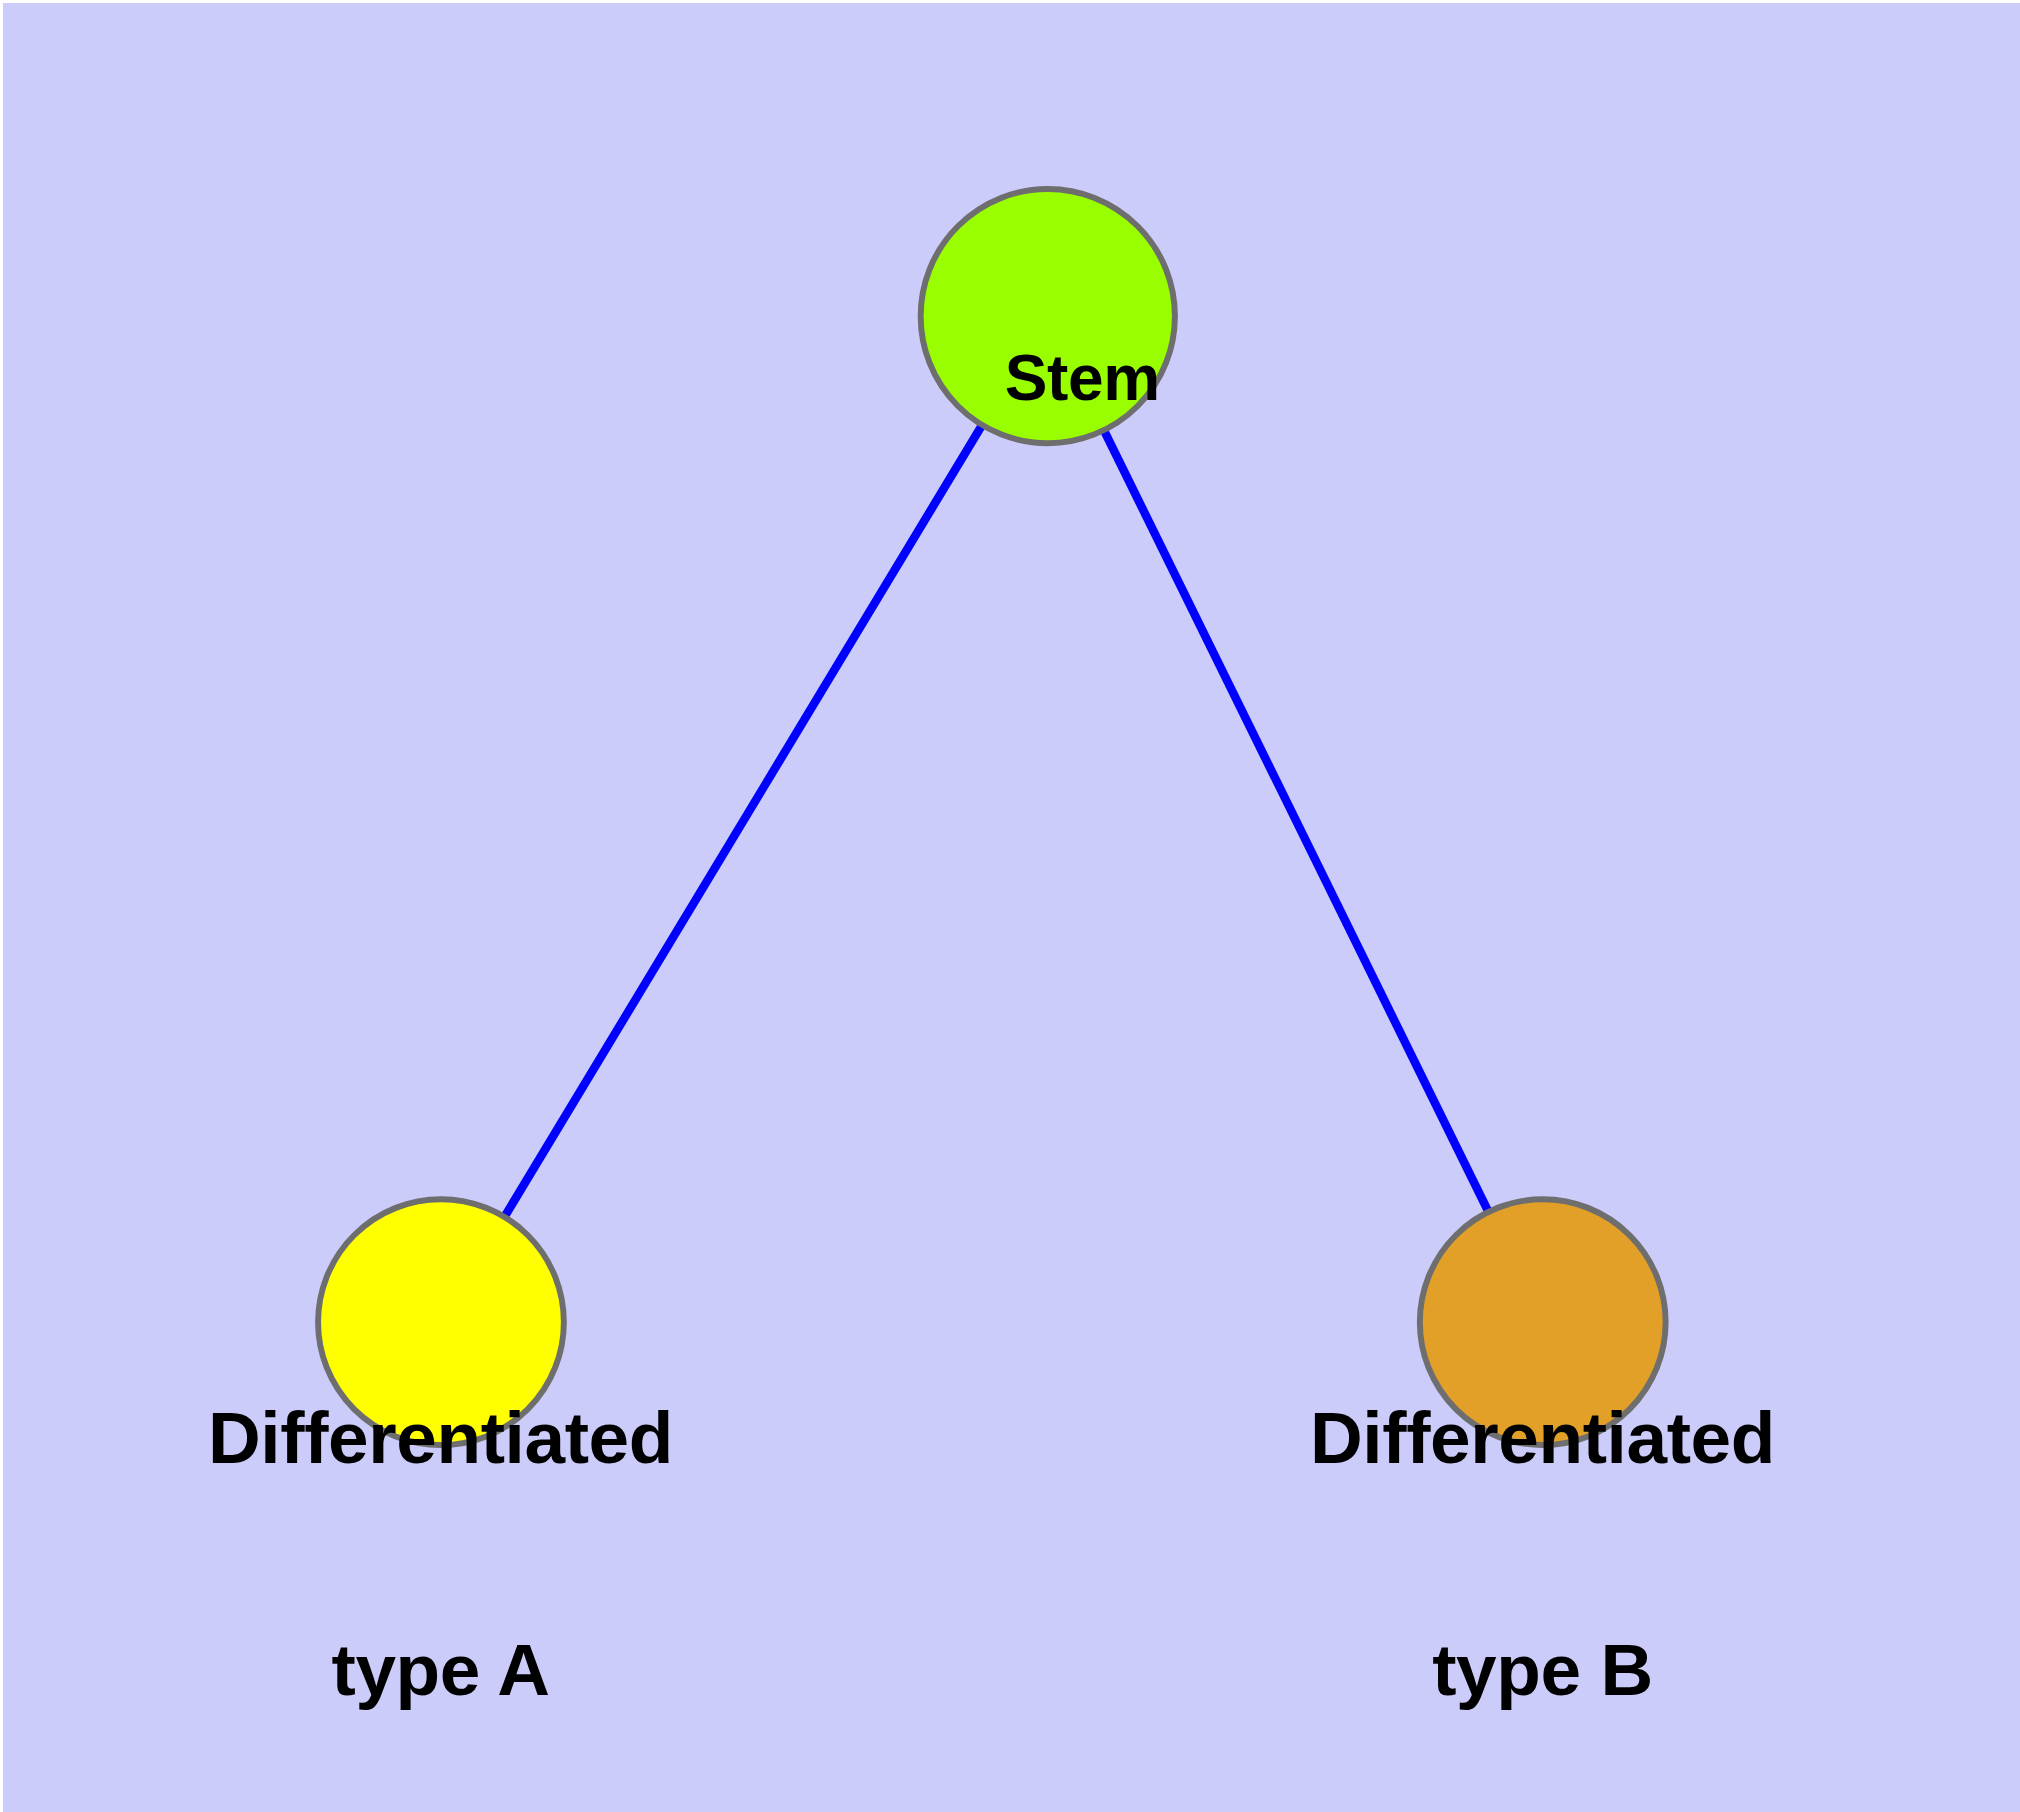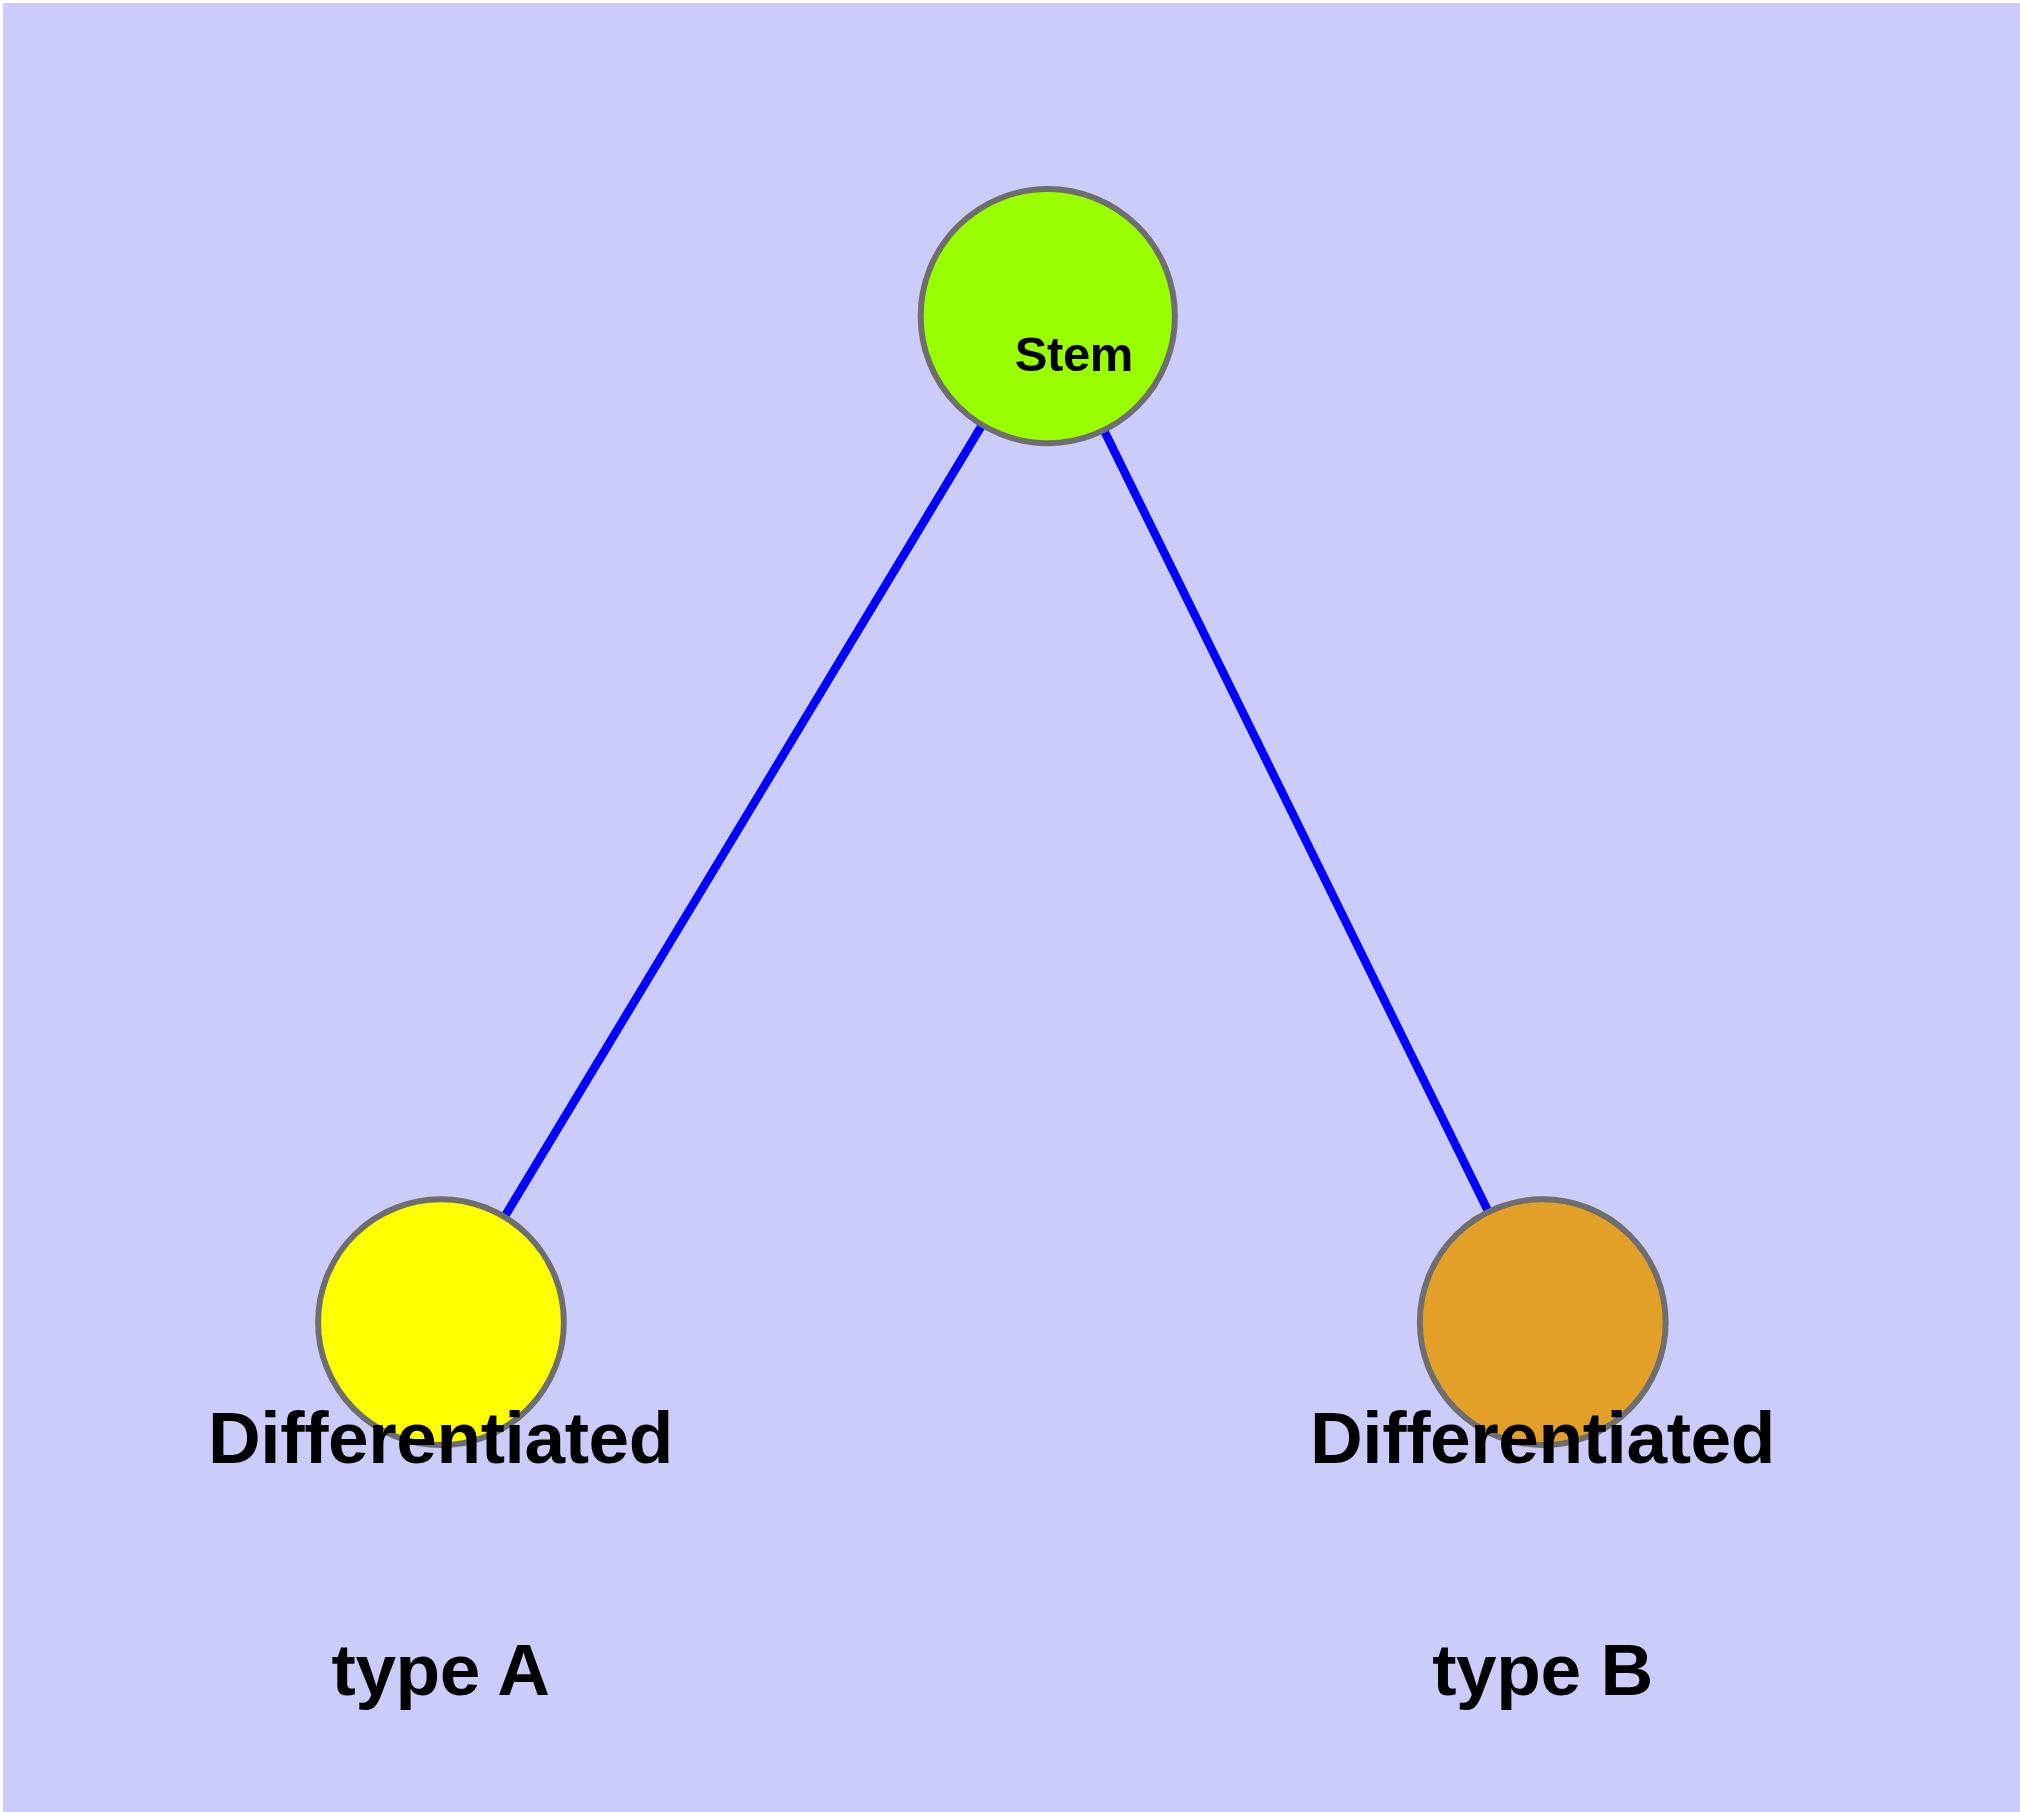--- a/index.html
+++ b/index.html
@@ -36,21 +36,21 @@
   .node-label {
     position: absolute;
     text-align: center;
     font-weight: bold;
     color: #000000;
     line-height: 1.06;
     white-space: pre;
     letter-spacing: -0.4px;
     pointer-events: none;
   }
-  .label-stem   { font-size: 49px; }
+  .label-stem   { font-size: 64px; }
   .label-leaf   { font-size: 73px; }
 </style>
 </head>
 <body>
 
 <div id="canvas" style="width: 2021px; height: 1812px;">
   <div id="plot-area" style="background: rgb(204, 204, 251);"></div>
 
   <svg id="graph-svg" viewBox="0 0 2384 2138" xmlns="http://www.w3.org/2000/svg">
 

